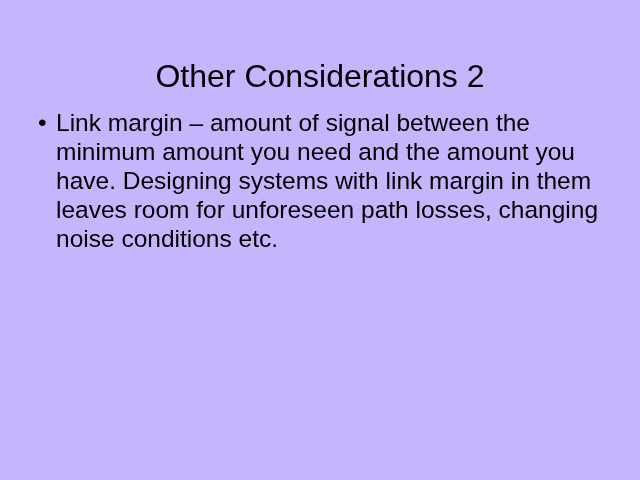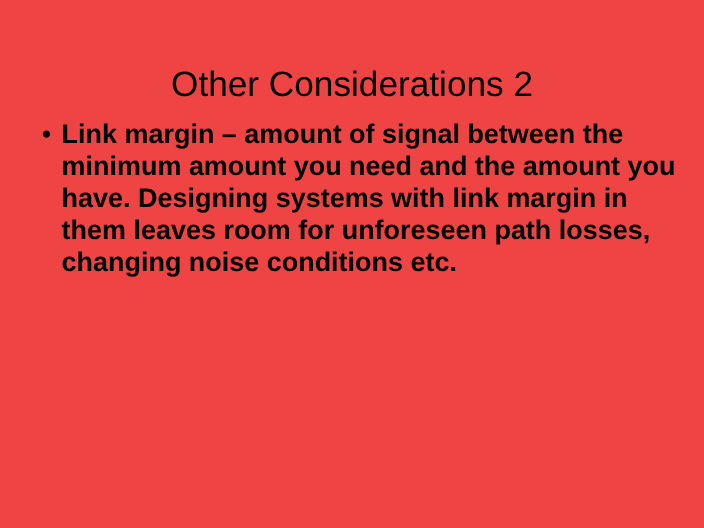--- a/index.html
+++ b/index.html
@@ -7,21 +7,21 @@
     padding: 0;
     background: #ffffff;
   }
   body {
     font-family: "Liberation Sans", sans-serif;
   }
   .slide {
     position: relative;
     width: 640px;
     height: 480px;
-    background: #ef4444;
+    background: #c4b5fd;
     overflow: hidden;
     box-sizing: border-box;
   }
   .slide-title {
     position: absolute;
     left: 48px;
     top: 36px;
     width: 544px;
     text-align: center;
     font-size: 32px;
@@ -53,21 +53,20 @@
   .bullet-item .bullet-dot {
     position: absolute;
     left: 8px;
     top: 0;
     font-size: 24.5px;
     line-height: 29px;
     color: #000000;
   }
   .bullet-text {
     display: block;
-    font-weight: bold;
   }
 </style>
 </head>
 <body>
 
 <div class="slide">
 
   <h1 class="slide-title">Other Considerations 2</h1>
 
   <div class="slide-body">

